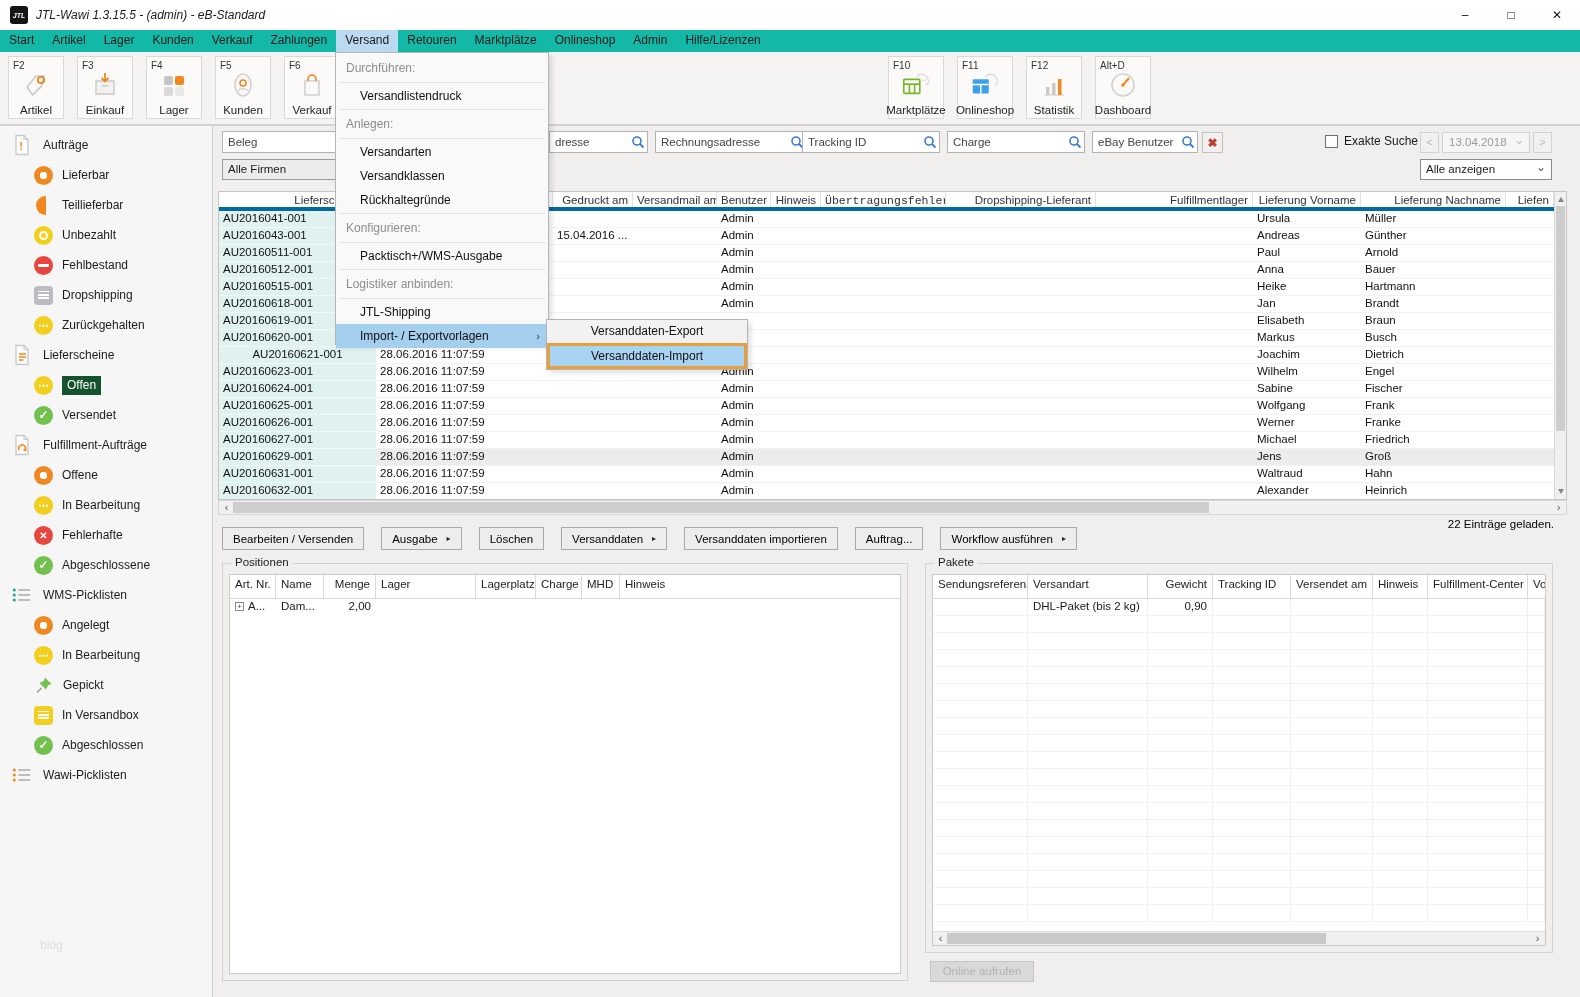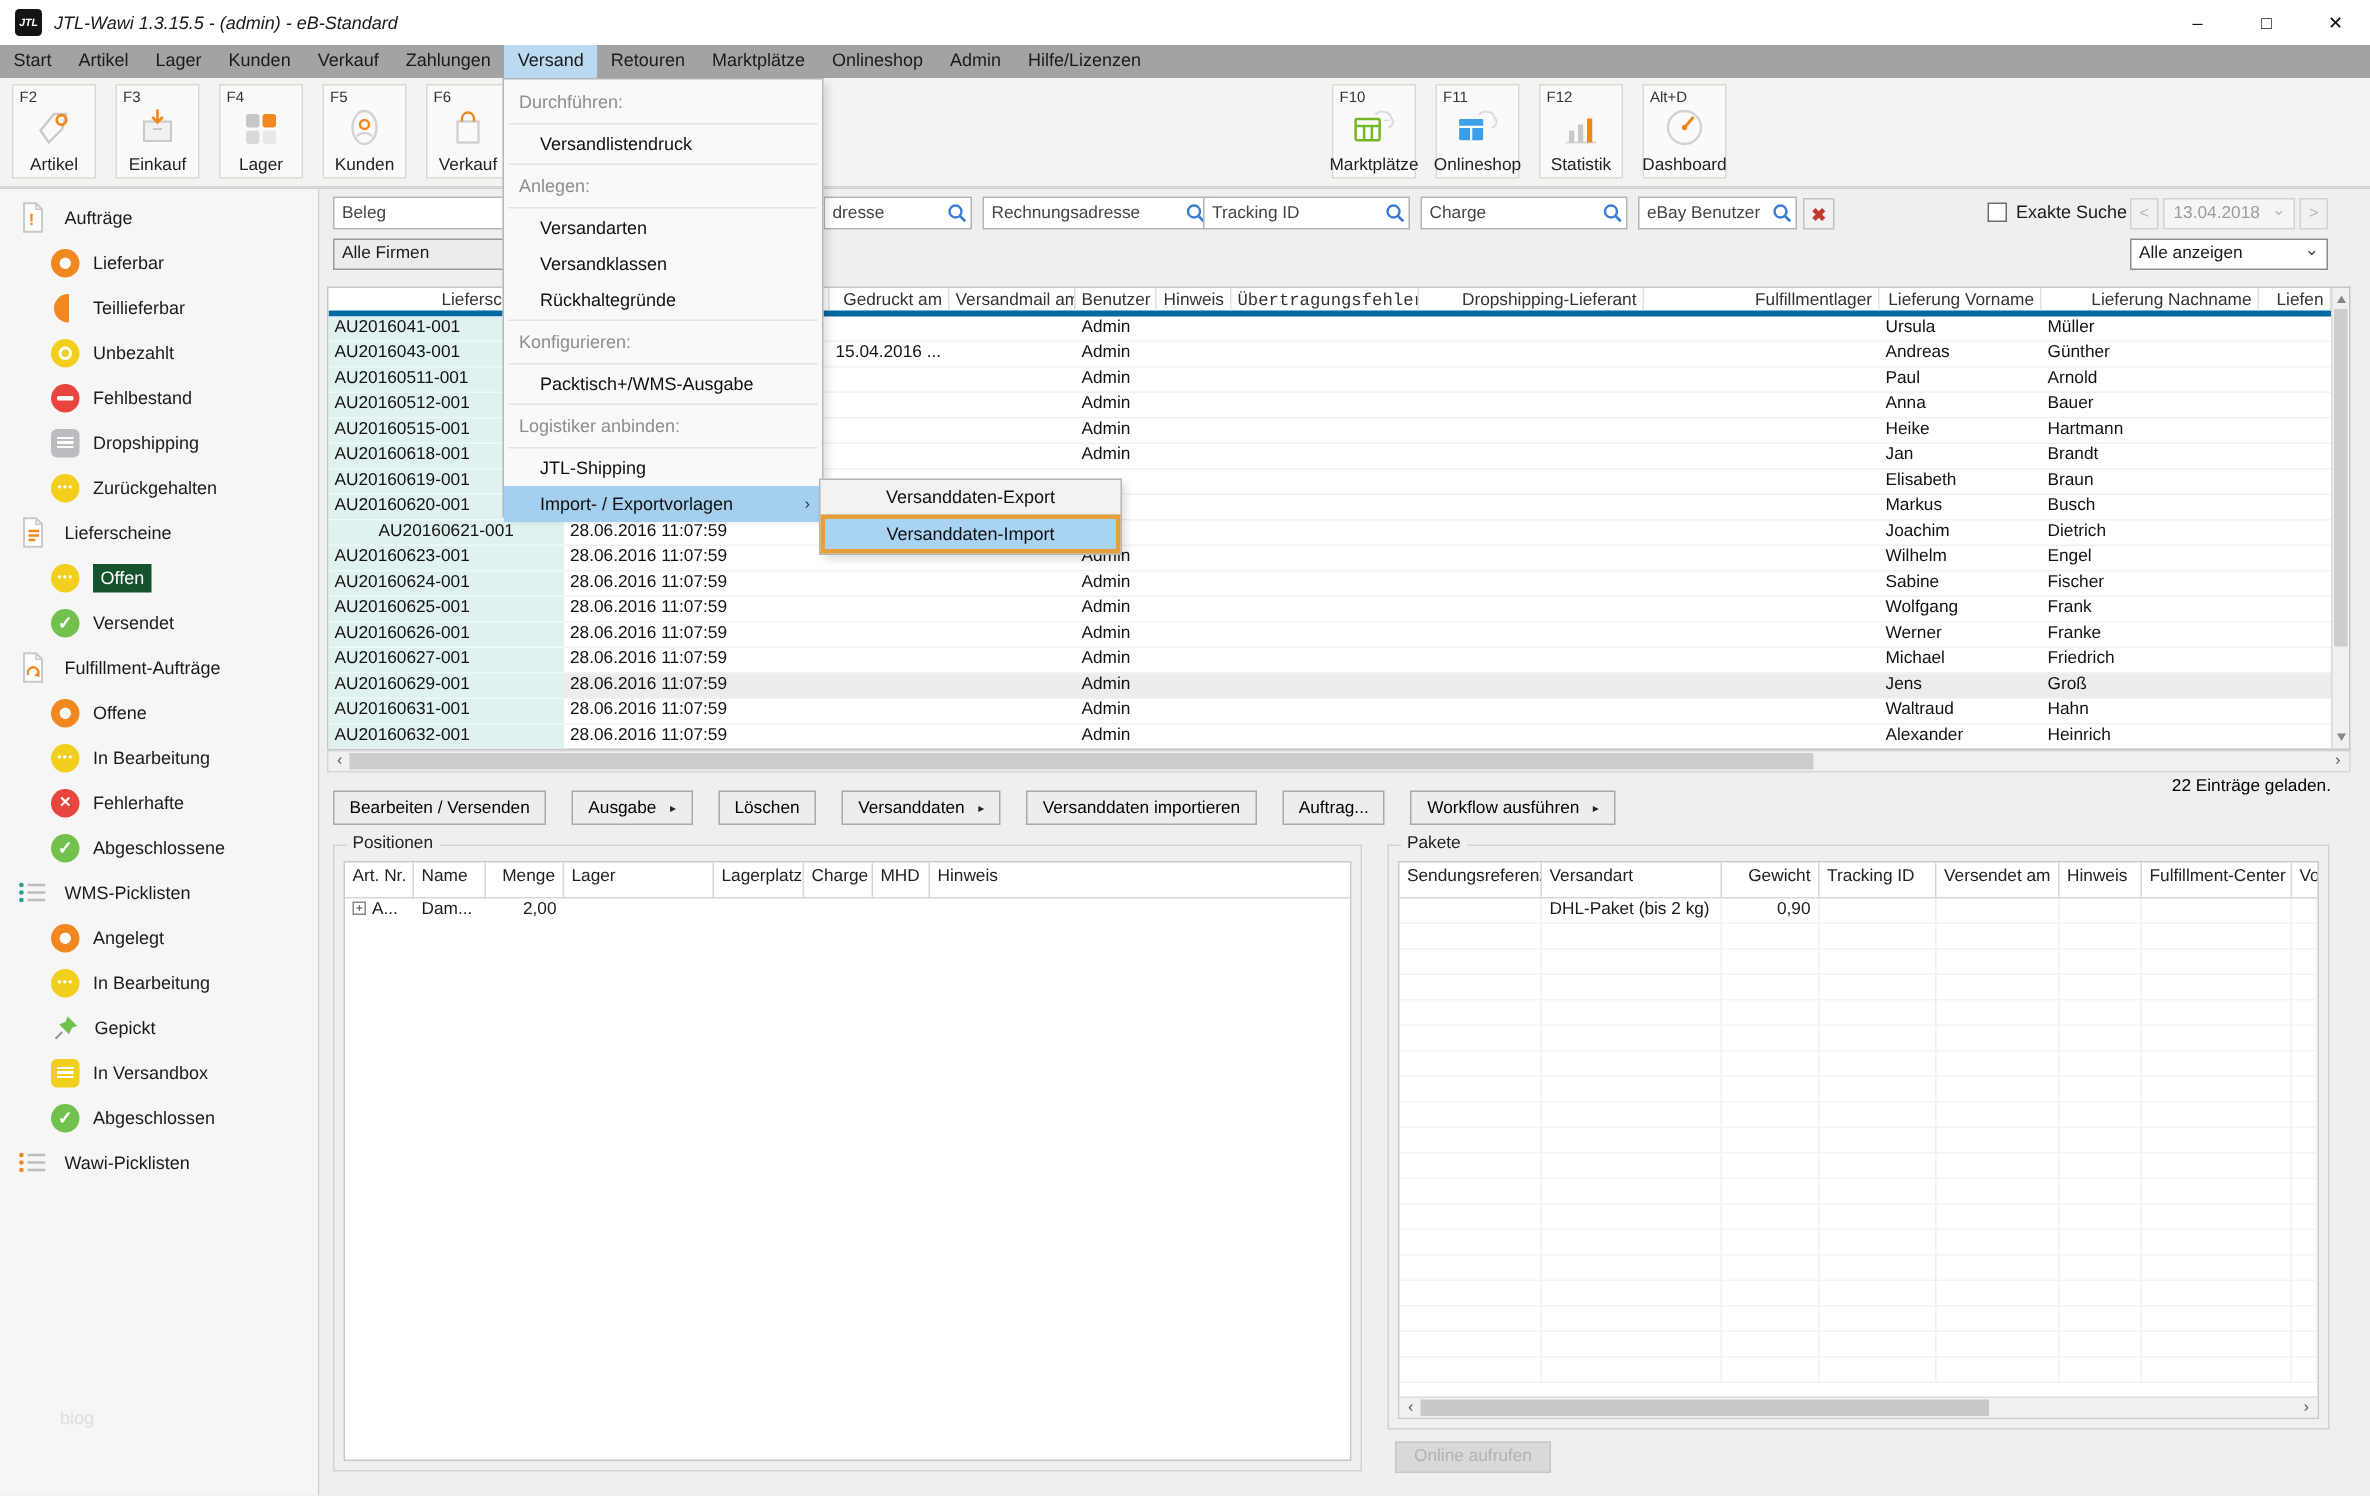--- a/index.html
+++ b/index.html
@@ -7,21 +7,21 @@
   body { position:relative; font-family:"Liberation Sans",sans-serif; background:#f0efed; overflow:hidden; color:#1a1a1a; }
 
   
   .titlebar { position:absolute; left:0; top:0; width:1580px; height:30px; background:#fff; display:flex; align-items:center; padding-left:10px; }
   .appicon { width:18px; height:18px; background:#141414; color:#fff; border-radius:3px; font-size:7px; font-weight:bold; font-style:italic; display:flex; align-items:center; justify-content:center; flex:none; }
   .apptitle { font-size:12px; margin-left:8px; white-space:nowrap;font-style:italic; }
   .wincontrols { margin-left:auto; display:flex; height:100%; }
   .wincontrols .wc { width:46px; display:flex; align-items:center; justify-content:center; font-size:12px; color:#111; }
 
   
-  .menubar { position:absolute; left:0; top:30px; width:1580px; height:22px; background:#a3a3a3; display:flex; font-size:12px; }
+  .menubar { position:absolute; left:0; top:30px; width:1580px; height:22px; background:#14b8a6; display:flex; font-size:12px; }
   .mitem { padding:3px 9px 4px; white-space:nowrap; }
   .mitem.active { background:#bcd9f2; }
 
   
   .toolbar { position:absolute; left:0; top:52px; width:1580px; height:73px; background:#f4f3f1; border-bottom:1px solid #d6d4d2; }
   .tgroup { position:absolute; top:4px; display:flex; gap:13px; }
   .tgroup.left { left:8px; } .tgroup.right { left:888px; }
   .tbtn { width:56px; height:63px; background:#fbfaf9; border:1px solid #dbd9d6; position:relative; flex:none; }
   .tkey { position:absolute; top:3px; left:4px; font-size:10px; color:#333; }
   .ticon { position:absolute; top:13px; left:50%; transform:translateX(-50%); width:32px; height:30px; }

